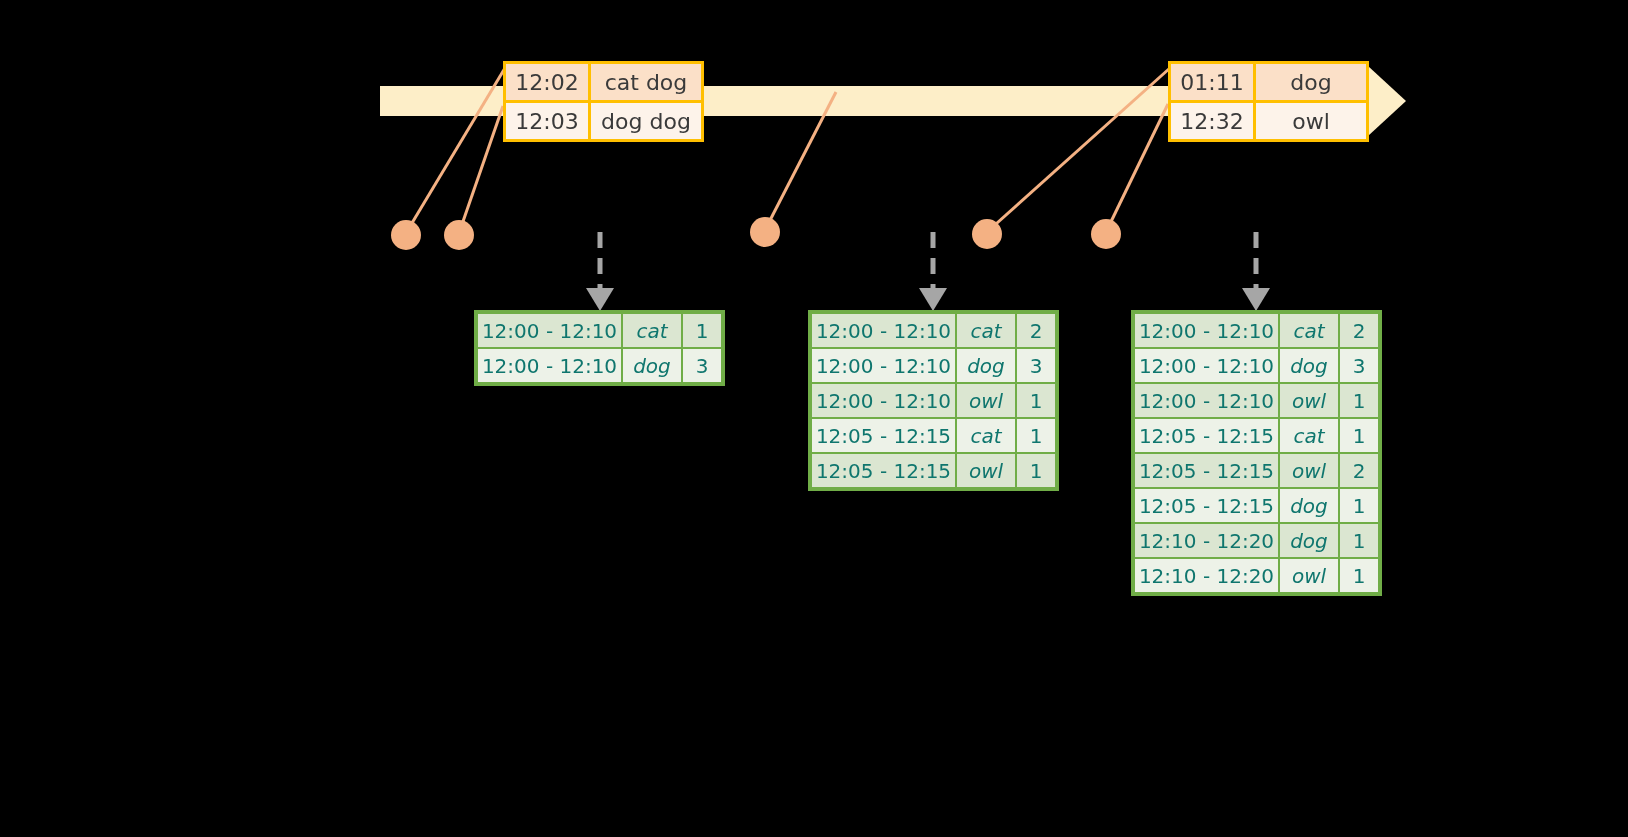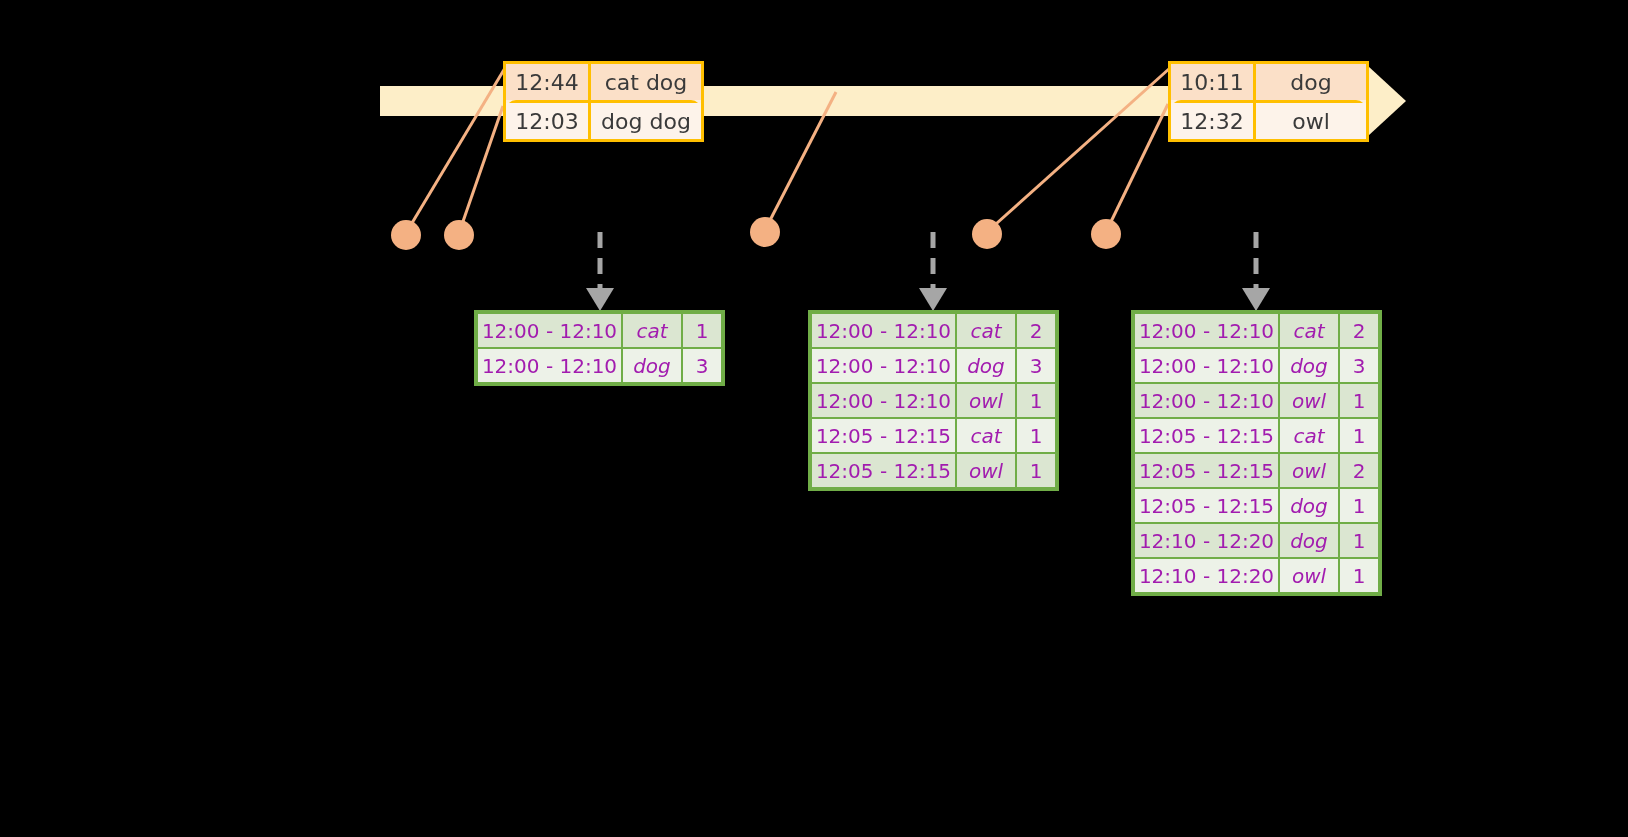--- a/index.html
+++ b/index.html
@@ -7,36 +7,36 @@
        font-family:"DejaVu Sans","Liberation Sans",sans-serif;}
   #stage{position:absolute;left:0;top:0;width:1628px;height:837px;}
 
   
   .timeline-bar{position:absolute;background:#fdeec8;}
 
   
   .ev-table{position:absolute;border:3px solid #ffbf00;border-collapse:collapse;
             background:#fdf0e0;box-sizing:border-box;}
   .ev-table .row{display:flex;}
-  .ev-table .row + .row{border-top:3px solid #ffbf00;border-radius:10px;}
+  .ev-table .row + .row{border-top:3px solid #ffbf00;}
   .ev-cell{font-size:22px;color:#3a3a3a;display:flex;align-items:center;
            justify-content:center;height:36px;box-sizing:border-box;}
   .ev-cell.time{width:82px;}
   .ev-cell.payload{width:113px;border-left:3px solid #ffbf00;}
   .ev-row-a .ev-cell{background:#fbe0c8;}
   .ev-row-b .ev-cell{background:#fdf3ea;}
 
   
   .conn{position:absolute;left:0;top:0;width:1628px;height:837px;
         pointer-events:none;}
 
   
   .win-table{position:absolute;border:3px solid #70ad47;box-sizing:border-box;}
   .win-row{display:flex;}
-  .win-cell{font-size:20px;color:#a21caf;display:flex;align-items:center;
+  .win-cell{font-size:20px;color:#0f766e;display:flex;align-items:center;
             justify-content:center;height:35px;box-sizing:border-box;
             border:1px solid #70ad47;}
   .win-cell.win{flex:0 0 auto;}
   .win-cell.key{flex:0 0 auto;font-style:italic;}
   .win-cell.cnt{flex:0 0 auto;}
   .shade-a .win-cell{background:#dbe6d1;}
   .shade-b .win-cell{background:#edf2e8;}
 </style>
 </head>
 <body>
@@ -79,33 +79,33 @@
       <polygon points="919,288 947,288 933,311" fill="#a6a6a6"></polygon>
     </g>
     <g>
       <line x1="1256" y1="232" x2="1256" y2="290" stroke="#a6a6a6" stroke-width="5" stroke-dasharray="16,10"></line>
       <polygon points="1242,288 1270,288 1256,311" fill="#a6a6a6"></polygon>
     </g>
   </svg>
 
   <div class="ev-table" style="left:503px;top:61px;z-index:4;">
     <div class="row ev-row-a">
-      <div class="ev-cell time">12:44</div>
+      <div class="ev-cell time">12:02</div>
       <div class="ev-cell payload">cat dog</div>
     </div>
     <div class="row ev-row-b">
       <div class="ev-cell time">12:03</div>
       <div class="ev-cell payload">dog dog</div>
     </div>
   </div>
 
 
   <div class="ev-table" style="left:1168px;top:61px;z-index:4;">
     <div class="row ev-row-a">
-      <div class="ev-cell time">10:11</div>
+      <div class="ev-cell time">01:11</div>
       <div class="ev-cell payload">dog</div>
     </div>
     <div class="row ev-row-b">
       <div class="ev-cell time">12:32</div>
       <div class="ev-cell payload">owl</div>
     </div>
   </div>
 
   <div class="win-table" style="left:474px;top:310px;z-index:4;">
       <div class="win-row shade-a">

